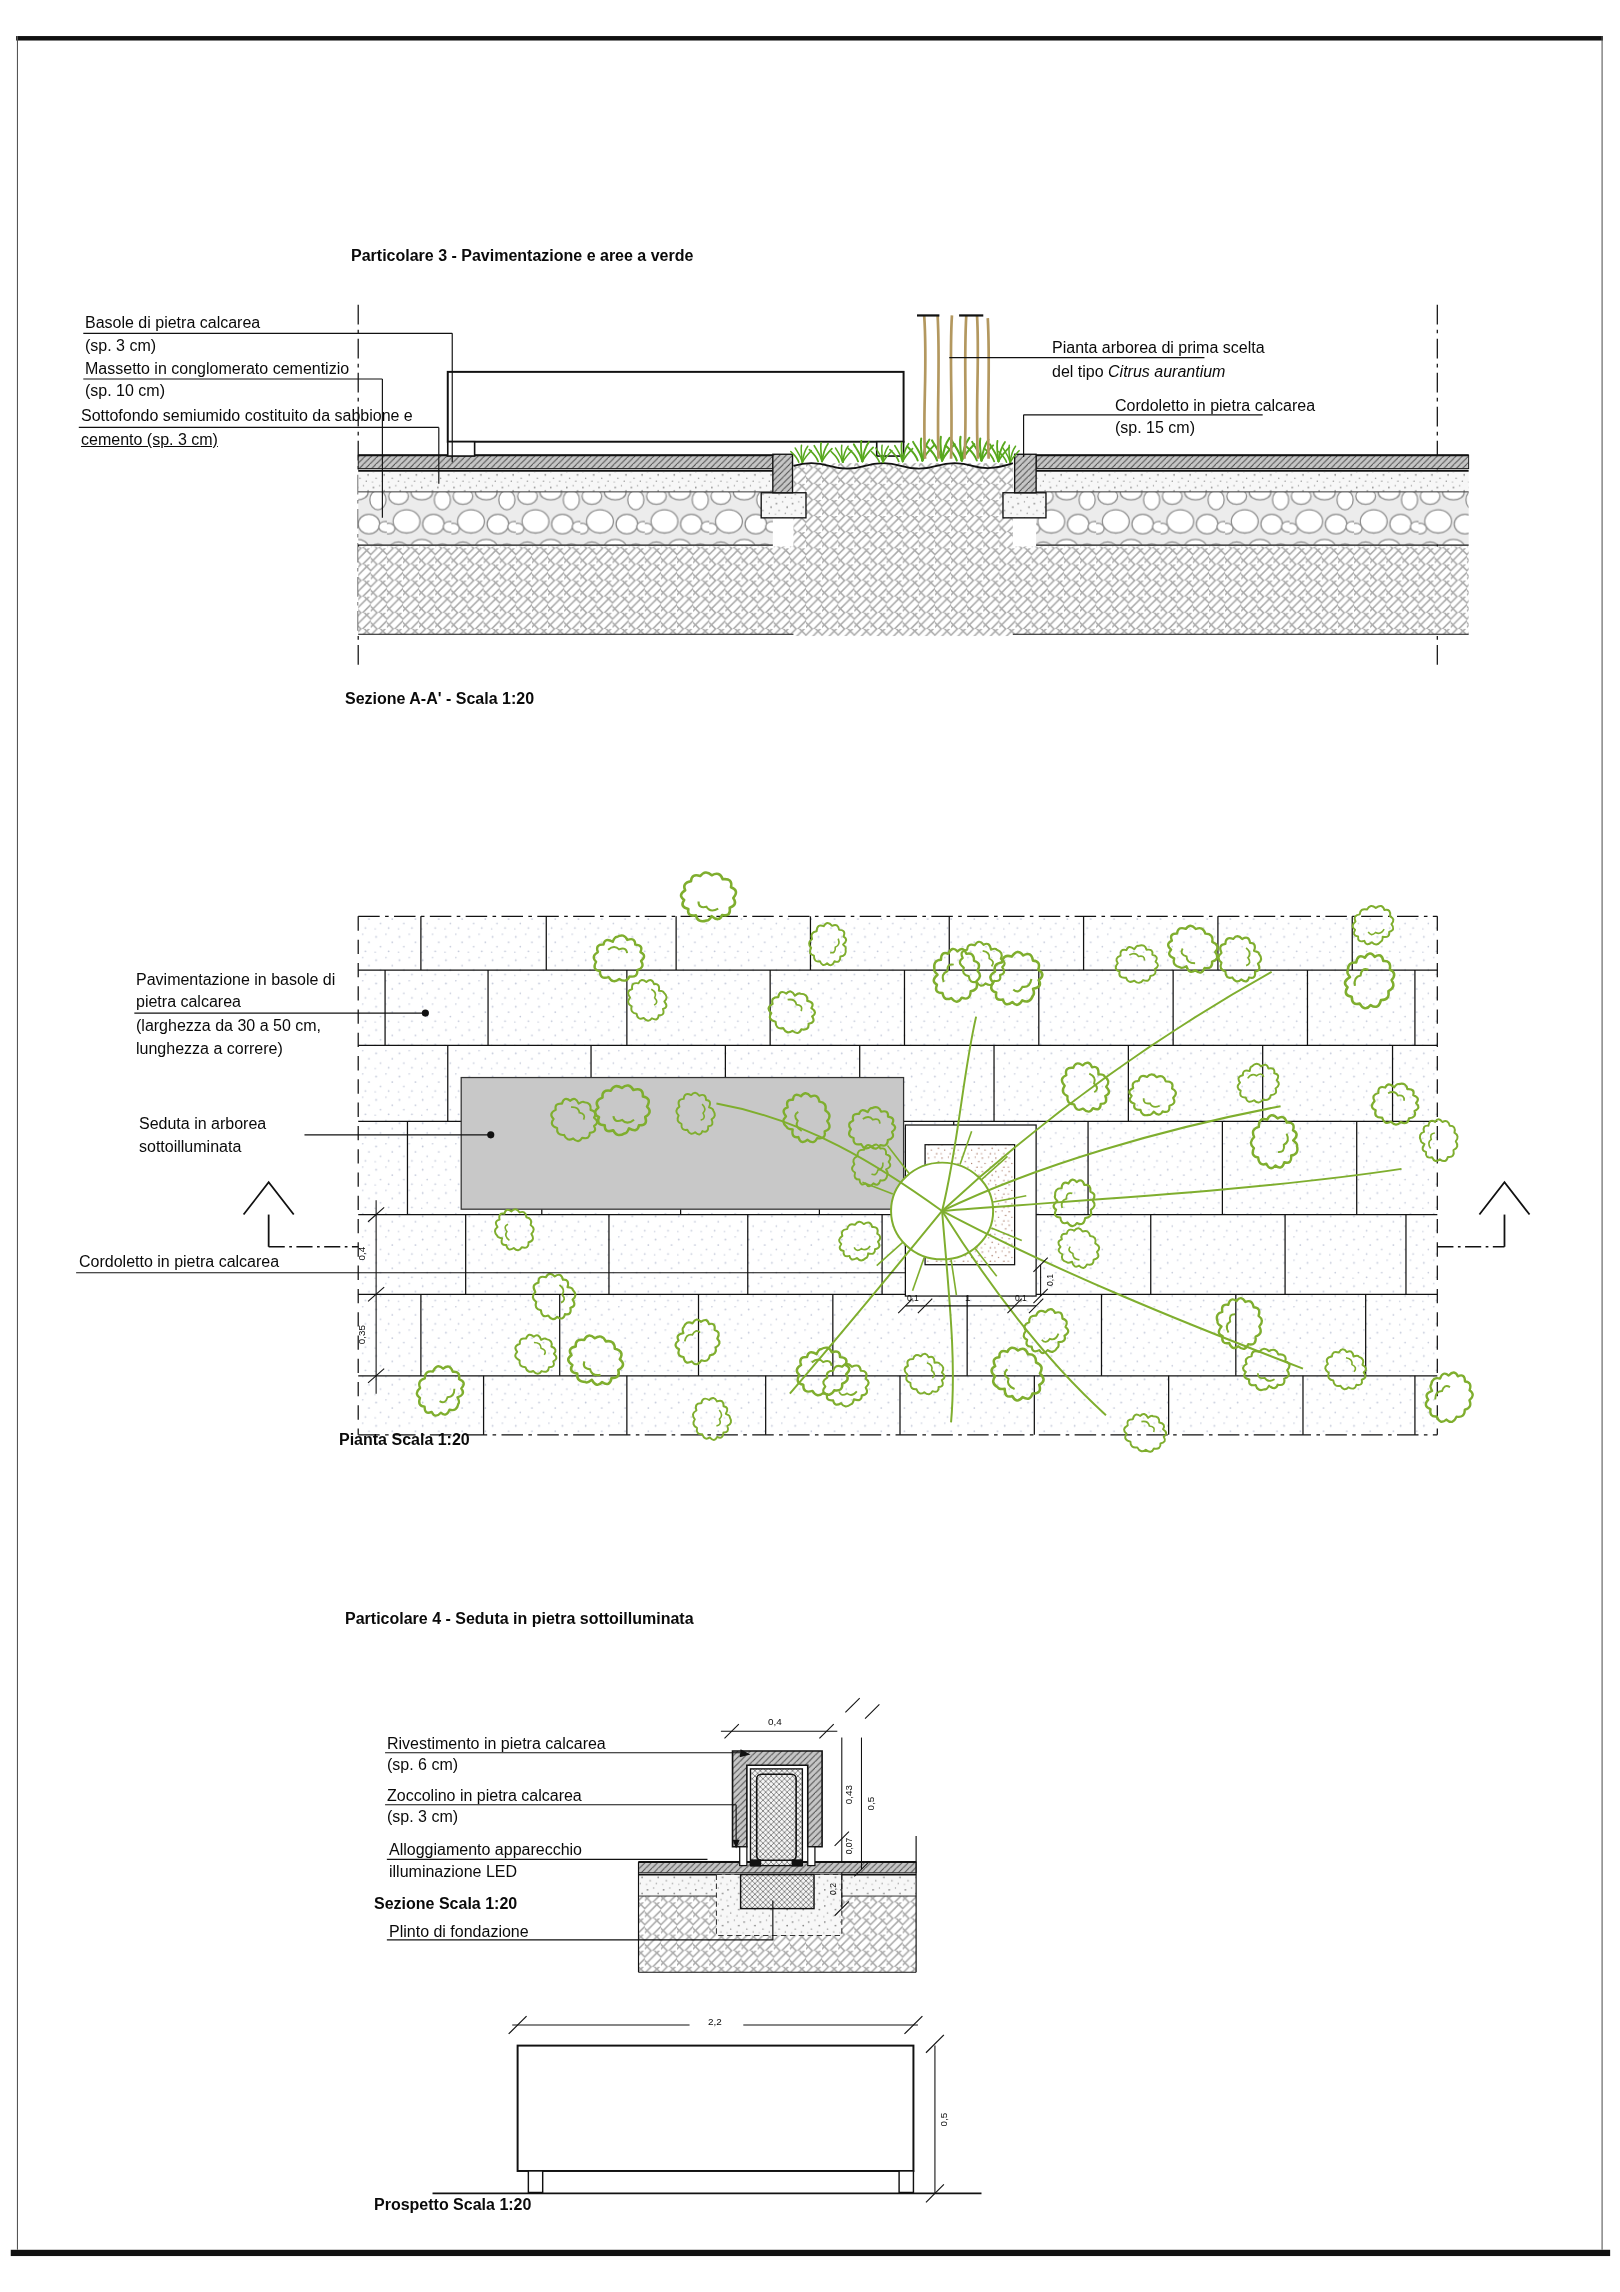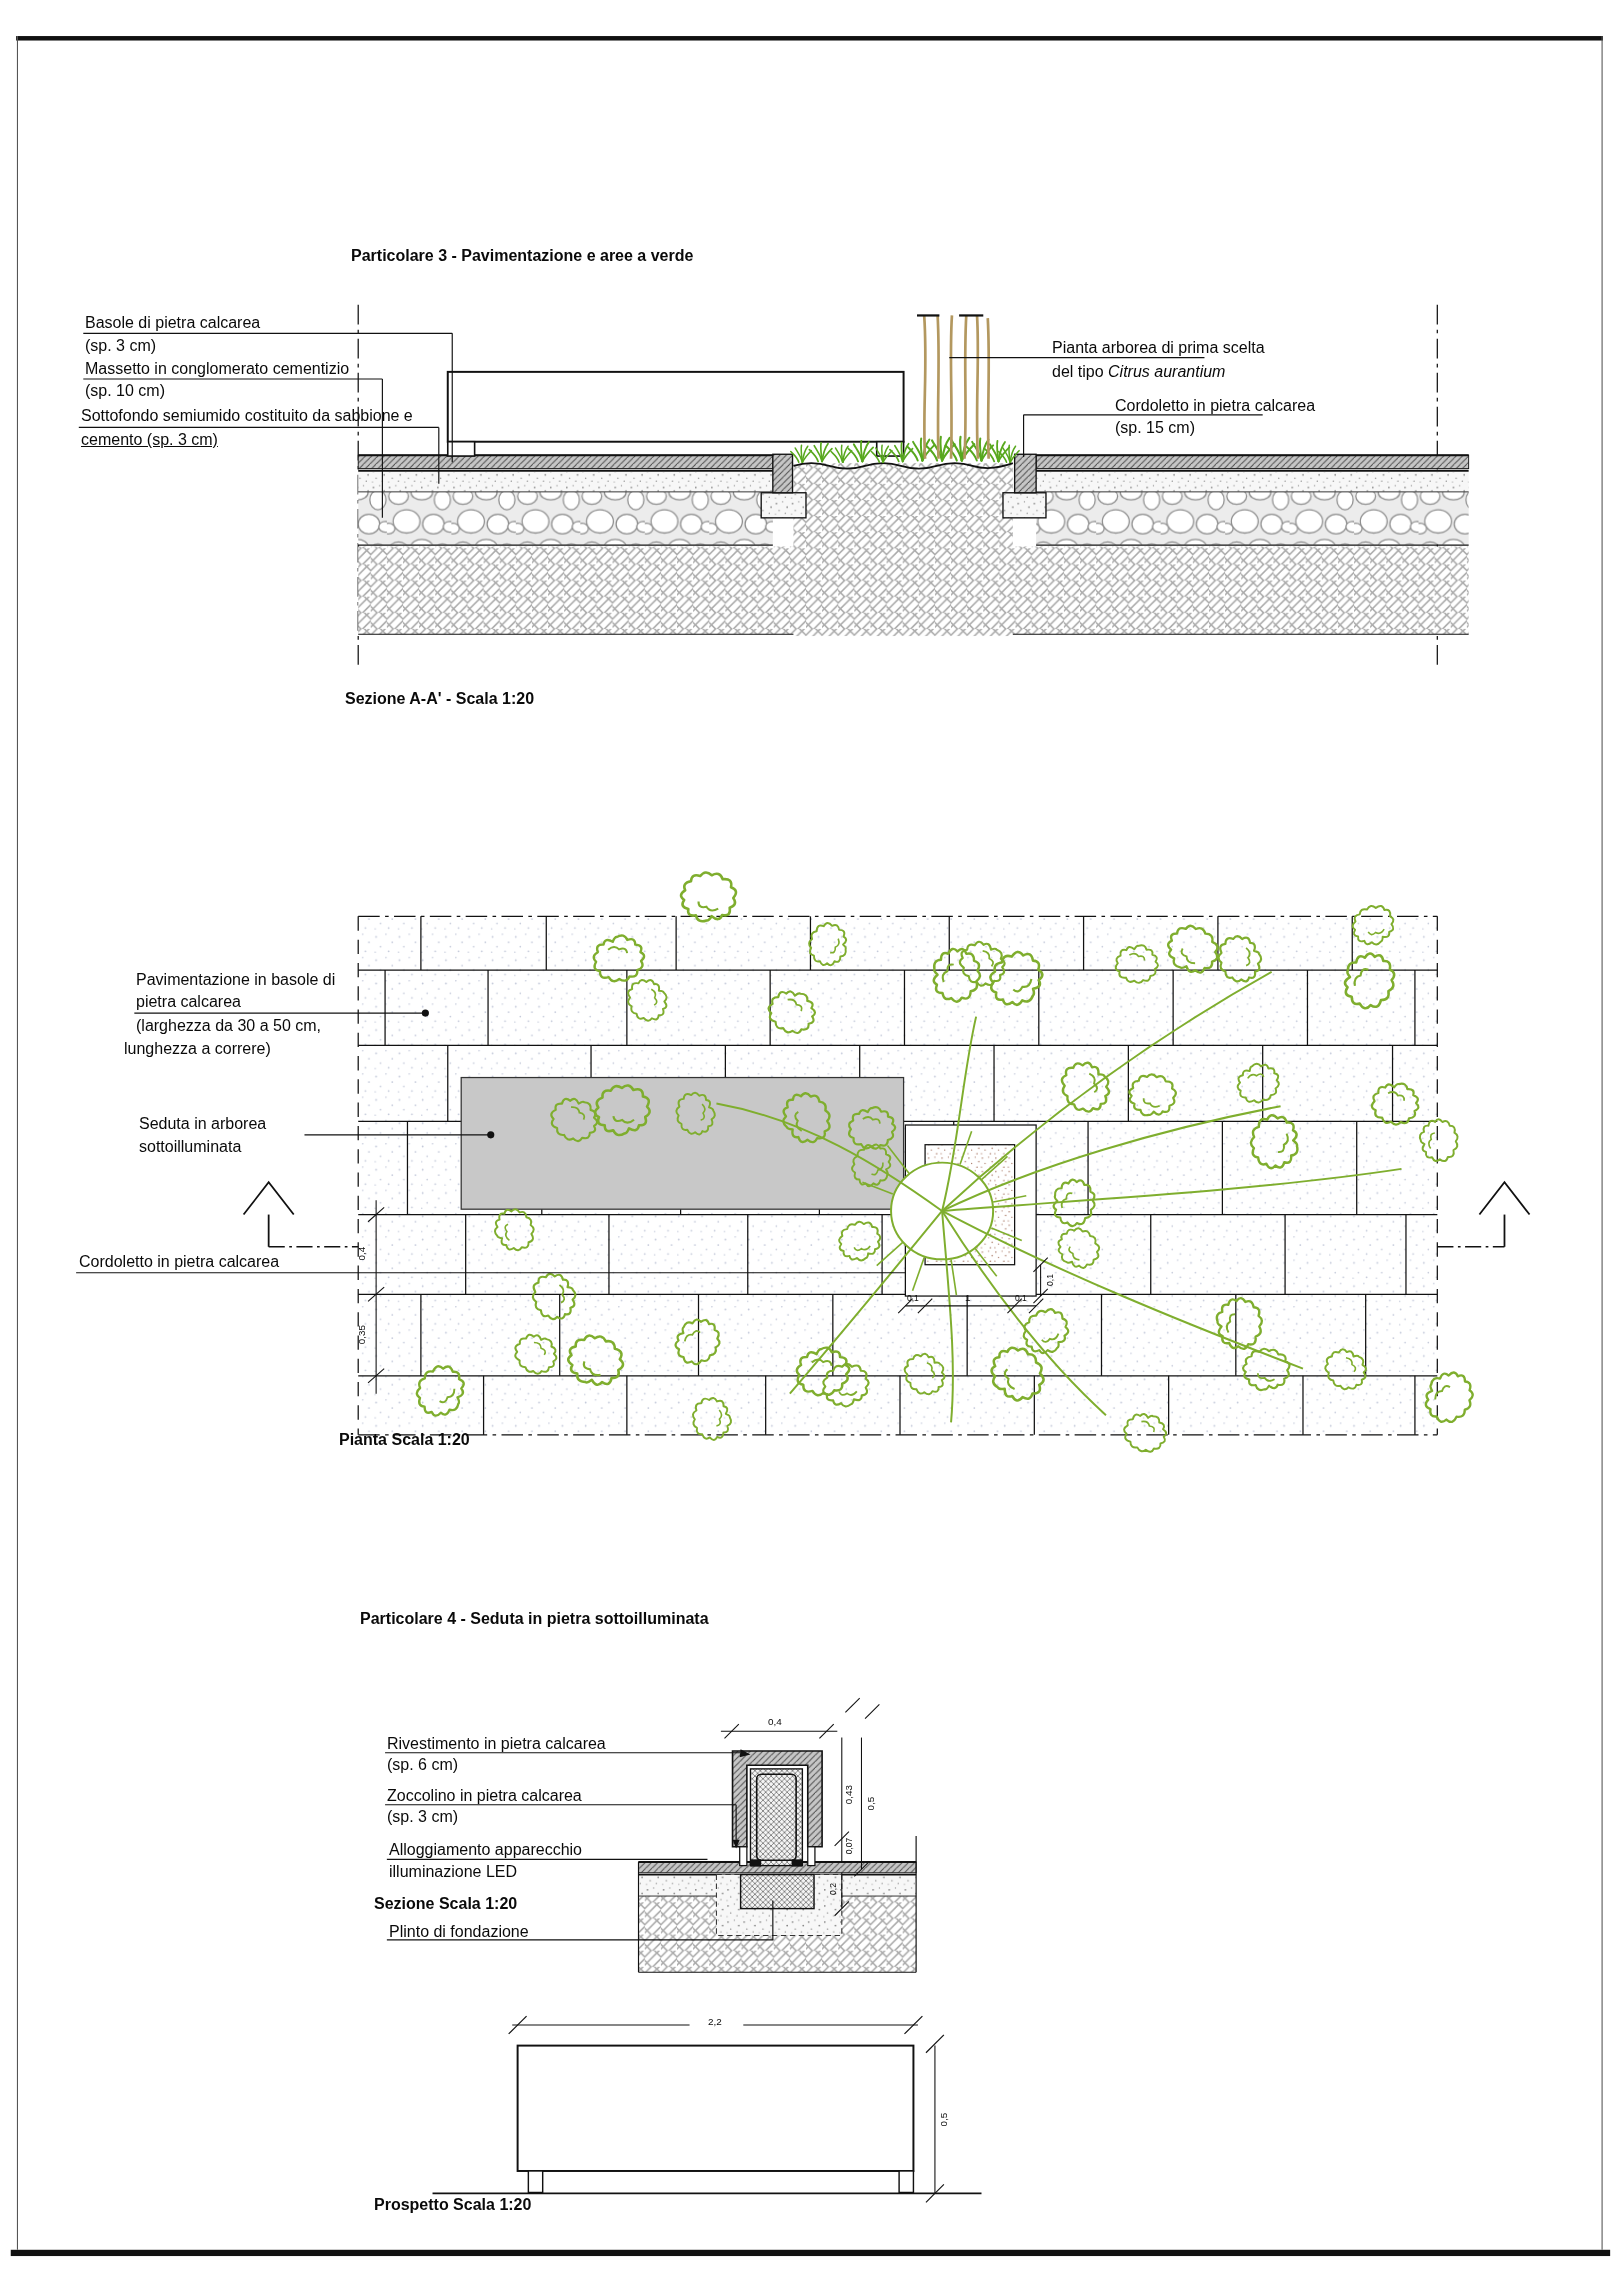--- a/index.html
+++ b/index.html
@@ -456,33 +456,33 @@
 <div class="lbl" style="left:81px;top:432px;text-decoration:underline;">cemento (sp. 3 cm)</div>
 <div class="lbl" style="left:1052px;top:340px;">Pianta arborea di prima scelta</div>
 <div class="lbl" style="left:1052px;top:364px;"><span>del tipo </span><span class="ital">Citrus aurantium</span></div>
 <div class="lbl" style="left:1115px;top:398px;">Cordoletto in pietra calcarea</div>
 <div class="lbl" style="left:1115px;top:420px;">(sp. 15 cm)</div>
 <div class="title" style="left:345px;top:690px;">Sezione A-A' - Scala 1:20</div>
 
 <div class="lbl" style="left:136px;top:972px;">Pavimentazione in basole di</div>
 <div class="lbl" style="left:136px;top:994px;">pietra calcarea</div>
 <div class="lbl" style="left:136px;top:1018px;">(larghezza da 30 a 50 cm,</div>
-<div class="lbl" style="left:124px;top:1041px;">lunghezza a correre)</div>
+<div class="lbl" style="left:136px;top:1041px;">lunghezza a correre)</div>
 <div class="lbl" style="left:139px;top:1116px;">Seduta in arborea</div>
 <div class="lbl" style="left:139px;top:1139px;">sottoilluminata</div>
 <div class="lbl" style="left:79px;top:1254px;">Cordoletto in pietra calcarea</div>
 <div class="dim rot" style="left:362px;top:1248px;">0,4</div>
 <div class="dim rot" style="left:362px;top:1329px;">0,35</div>
 <div class="dim dim-sm" style="left:907px;top:1293px;">0,1</div>
 <div class="dim" style="left:965px;top:1292px;">1</div>
 <div class="dim dim-sm" style="left:1015px;top:1293px;">0,1</div>
 <div class="dim dim-sm rot" style="left:1050px;top:1275px;">0,1</div>
 <div class="title" style="left:339px;top:1431px;">Pianta Scala 1:20</div>
 
-<div class="title" style="left:360px;top:1610px;">Particolare 4 - Seduta in pietra sottoilluminata</div>
+<div class="title" style="left:345px;top:1610px;">Particolare 4 - Seduta in pietra sottoilluminata</div>
 <div class="lbl" style="left:387px;top:1736px;">Rivestimento in pietra calcarea</div>
 <div class="lbl" style="left:387px;top:1757px;">(sp. 6 cm)</div>
 <div class="lbl" style="left:387px;top:1788px;">Zoccolino in pietra calcarea</div>
 <div class="lbl" style="left:387px;top:1809px;">(sp. 3 cm)</div>
 <div class="lbl" style="left:389px;top:1842px;">Alloggiamento apparecchio</div>
 <div class="lbl" style="left:389px;top:1864px;">illuminazione LED</div>
 <div class="lbl" style="left:389px;top:1924px;">Plinto di fondazione</div>
 <div class="dim" style="left:768px;top:1716px;">0,4</div>
 <div class="dim rot" style="left:849px;top:1789px;">0,43</div>
 <div class="dim rot" style="left:871px;top:1798px;">0,5</div>

